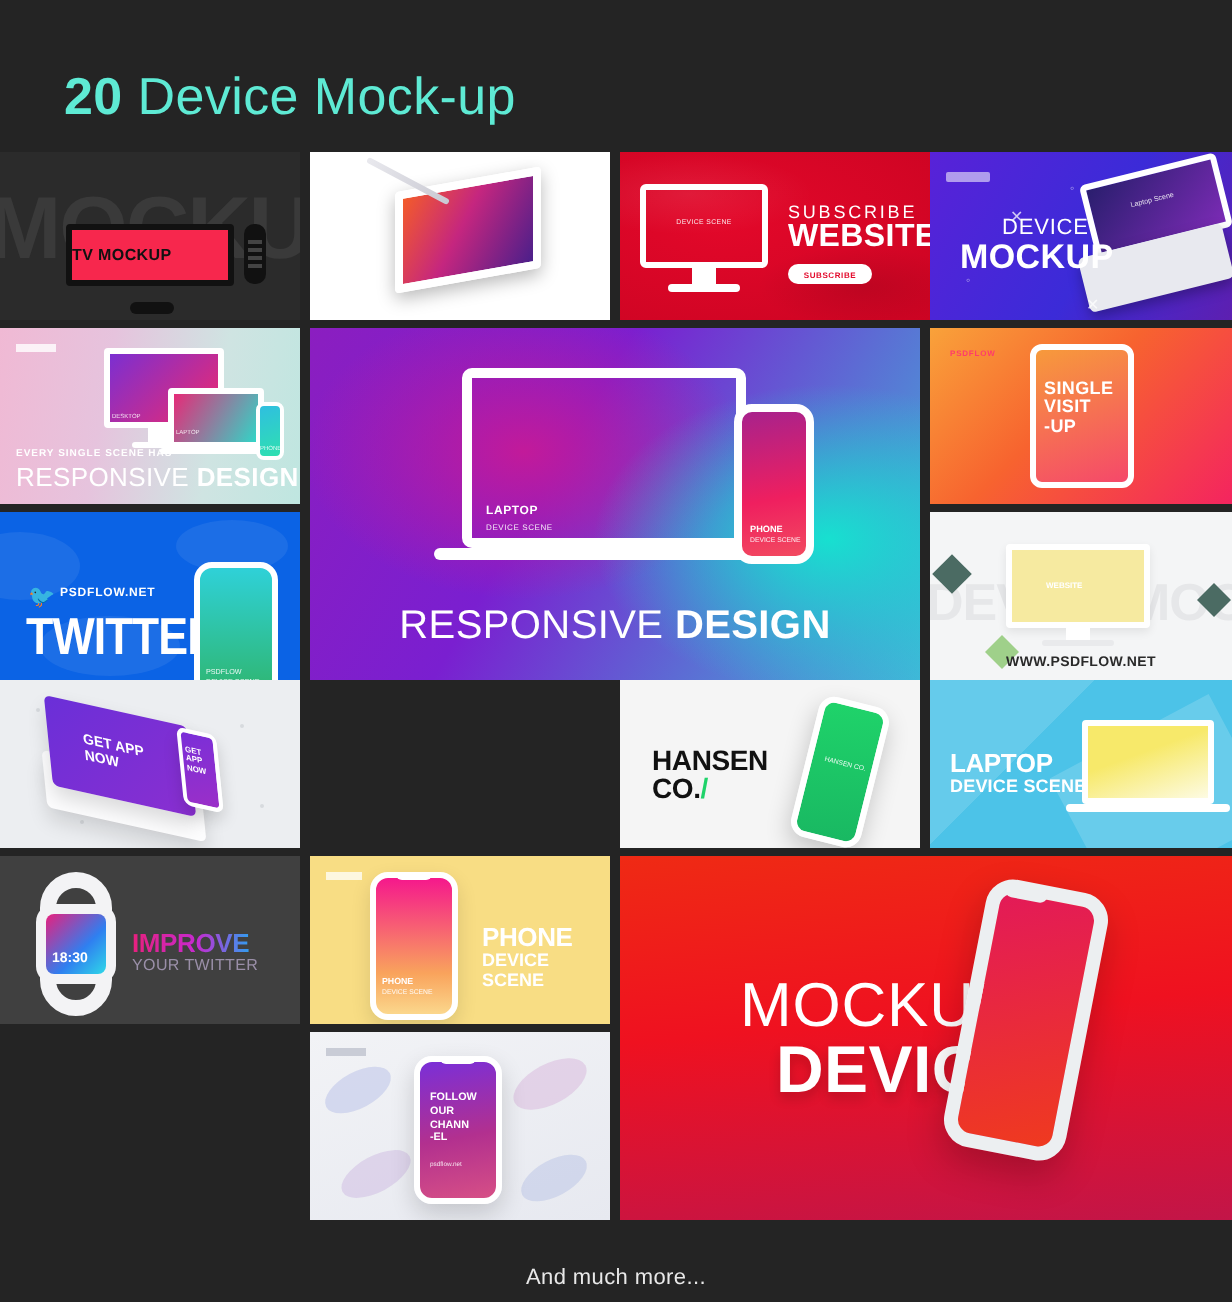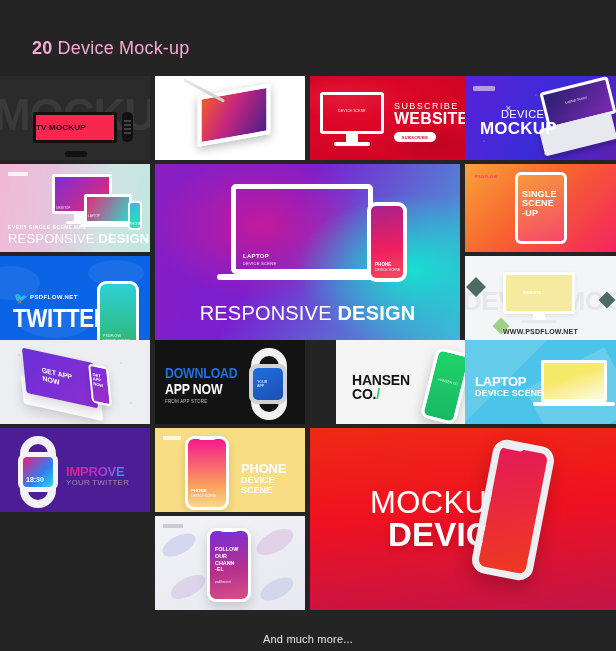--- a/index.html
+++ b/index.html
@@ -6,21 +6,21 @@
   html, body {
     width: 616px; height: 651px;
     background: #242424;
     font-family: "Liberation Sans", sans-serif;
     overflow: hidden;
   }
   .page { position: relative; width: 616px; height: 651px; background: #242424; }
 
   
   .header { height: 76px; display: flex; align-items: center; padding-left: 32px; }
-  .title { color: #f9a8d4; font-size: 18px; letter-spacing: .2px; font-weight: 400; margin-top: 20px; }
+  .title { color: #5eead4; font-size: 26px; letter-spacing: .2px; font-weight: 400; margin-top: 20px; }
   .title .num { font-weight: 700; }
 
   
   .grid { position: relative; width: 616px; height: 534px; }
   .tile { position: absolute; overflow: hidden; }
 
   
   .t1 { background: #2b2b2b; }
   .t1 .ghost {
     position: absolute; left: -6px; top: 14px;
@@ -191,21 +191,21 @@
              letter-spacing: .2px; transform: scaleX(.9); transform-origin: left; }
   .t11 .band { position: absolute; left: 96px; top: 8px; width: 36px; height: 72px;
                border: 8px solid #f2f2f2; border-radius: 20px; }
   .t11 .watch { position: absolute; left: 94px; top: 24px; width: 38px; height: 40px;
                 background: #cfd2d6; border-radius: 8px; }
   .t11 .wface { position: absolute; left: 98px; top: 28px; width: 30px; height: 32px;
                 background: linear-gradient(150deg,#1f6fe0,#1b4fb0); border-radius: 5px; }
   .t11 .wtxt { position: absolute; left: 102px; top: 40px; color: #fff; font-size: 3.6px; line-height: 1.2; }
 
   
-  .t12 { background: #f5f5f5; margin-left: 26px; }
+  .t12 { background: #f5f5f5; }
   .t12 .h1 { position: absolute; left: 16px; top: 32px; color: #111; font-size: 14px; font-weight: 700; letter-spacing: -.2px; }
   .t12 .h2 { position: absolute; left: 16px; top: 46px; color: #111; font-size: 14px; font-weight: 700; letter-spacing: -.2px; }
   .t12 .slash { color: #1fd36a; }
   .t12 .ph { position: absolute; left: 92px; top: 10px; width: 36px; height: 72px;
              background: linear-gradient(170deg,#1fd36a,#19b862); border: 3px solid #fff;
              border-radius: 8px; transform: rotate(14deg); box-shadow: 0 5px 12px rgba(0,0,0,.2); }
   .t12 .pht { position: absolute; left: 102px; top: 40px; color: #fff; font-size: 3.4px;
               transform: rotate(14deg); opacity: .9; }
 
   
@@ -214,21 +214,21 @@
                background: linear-gradient(135deg, rgba(255,255,255,.14) 0 35%, rgba(0,0,0,0) 35%); }
   .t13 .diag2 { position: absolute; right: -10px; bottom: -10px; width: 90px; height: 70px;
                 background: rgba(255,255,255,.16); transform: rotate(-28deg); }
   .t13 .l1 { position: absolute; left: 10px; top: 34px; color: #fff; font-size: 13px; font-weight: 700; letter-spacing: -.2px; }
   .t13 .l2 { position: absolute; left: 10px; top: 48px; color: #fff; font-size: 9px; font-weight: 700; letter-spacing: .1px; }
   .t13 .lap { position: absolute; left: 76px; top: 20px; width: 66px; height: 42px;
               background: linear-gradient(160deg,#f7e96a 40%,#fdfbe3 100%); border: 3px solid #fff; border-radius: 2px; }
   .t13 .lapbase { position: absolute; left: 68px; top: 62px; width: 82px; height: 4px; background: #fff; border-radius: 2px; }
 
   
-  .t14 { background: #4c1d95; padding-left: 24px; }
+  .t14 { background: #404040; padding-left: 24px; }
   .t14 .band { position: absolute; left: 20px; top: 8px; width: 36px; height: 72px;
                border: 8px solid #f3f3f5; border-radius: 20px; }
   .t14 .watch { position: absolute; left: 18px; top: 24px; width: 40px; height: 40px;
                 background: #f3f3f5; border-radius: 9px; }
   .t14 .wface { position: absolute; left: 23px; top: 29px; width: 30px; height: 30px;
                 background: linear-gradient(135deg,#e8207e,#2f7ff0 60%,#2fd8e8); border-radius: 4px; }
   .t14 .wtime { position: absolute; left: 26px; top: 48px; color: #fff; font-size: 7px; font-weight: 700; }
   .t14 .i1 { position: absolute; left: 66px; top: 36px; font-size: 13px; font-weight: 700;
              letter-spacing: -.2px;
              background: linear-gradient(90deg,#e8207e 0%,#c62ad0 55%,#2f9ff0 100%);
@@ -392,21 +392,21 @@
       <div class="cap7">
         <span>RESPONSIVE </span><span class="b2">DESIGN</span>
       </div>
     </div>
 
     <div class="tile t8" style="left:465px;top:88px;width:151px;height:88px">
       <div class="tag">PSDFLOW</div>
       <div class="pad"></div>
       <div class="padt">
         <span>SINGLE</span><br>
-        <span>SCENE</span><br>
+        <span>VISIT</span><br>
         <span>-UP</span>
       </div>
     </div>
 
     <div class="tile t9" style="left:465px;top:180px;width:151px;height:84px">
       <div class="ghost">DEVICE MOCKUP</div>
       <div class="dia" style="left:4px;top:24px;width:14px;height:14px;background:#4b6b63"></div>
       <div class="dia" style="left:30px;top:64px;width:12px;height:12px;background:#9fd08a"></div>
       <div class="dia" style="left:136px;top:38px;width:12px;height:12px;background:#4b6b63"></div>
       <div class="mon"></div>
@@ -428,32 +428,20 @@
         <span>NOW</span>
       </div>
       <div class="ph"></div>
       <div class="pht">
         <span>GET</span><br>
         <span>APP</span><br>
         <span>NOW</span>
       </div>
     </div>
 
-    <div class="tile t11" style="left:155px;top:264px;width:150px;height:84px">
-      <div class="a1">DOWNLOAD</div>
-      <div class="a2">APP NOW</div>
-      <div class="a3">FROM APP STORE</div>
-      <div class="band"></div>
-      <div class="watch"></div>
-      <div class="wface"></div>
-      <div class="wtxt">
-        <span>YOUR</span><br>
-        <span>APP</span>
-      </div>
-    </div>
 
     <div class="tile t12" style="left:310px;top:264px;width:150px;height:84px">
       <div class="h1">HANSEN</div>
       <div class="h2">
         <span>CO.</span><span class="slash">/</span>
       </div>
       <div class="ph"></div>
       <div class="pht">HANSEN CO.</div>
     </div>
 

